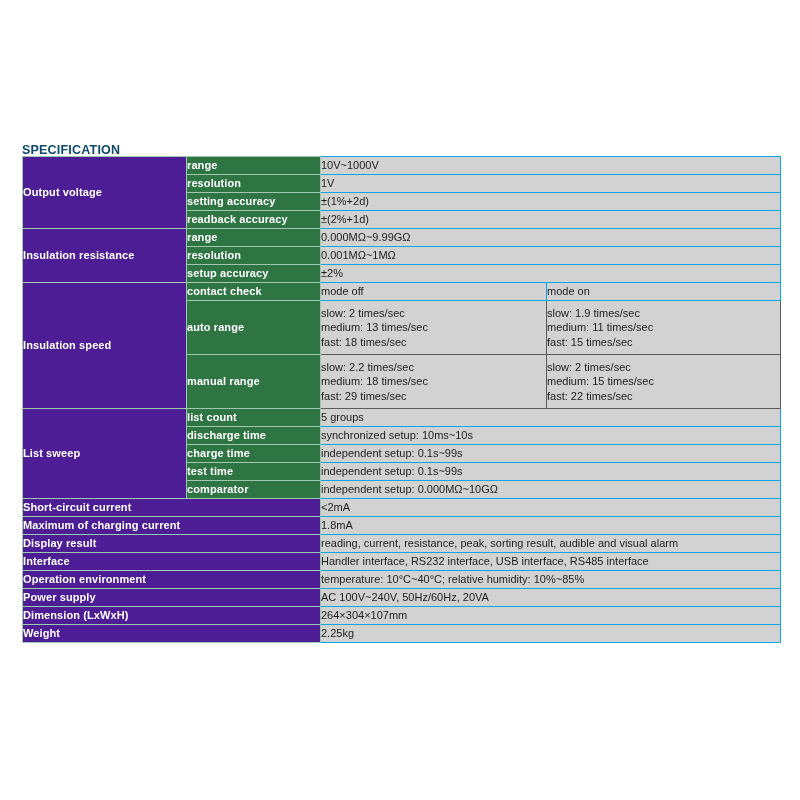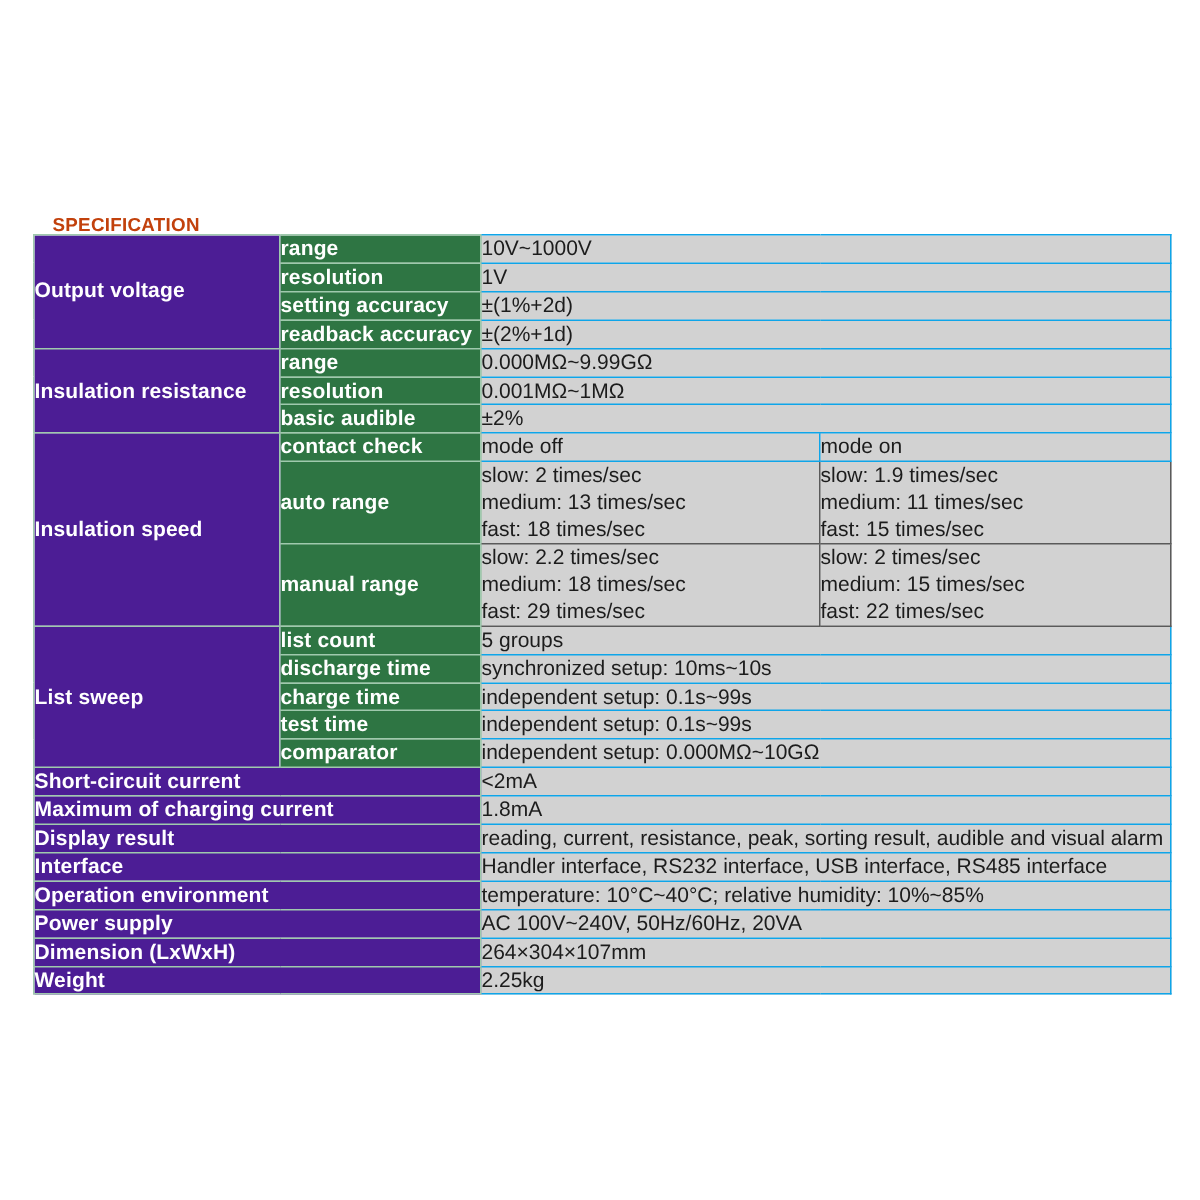--- a/index.html
+++ b/index.html
@@ -15,44 +15,44 @@
     -webkit-font-smoothing: antialiased;
   }
   .page {
     position: relative;
     width: 800px;
     height: 800px;
     box-sizing: border-box;
   }
   .spec-heading {
     position: absolute;
-    left: 35px;
+    left: 22px;
     top: 143px;
     font-size: 12.5px;
     font-weight: bold;
-    color: #c2410c;
+    color: #0c4a6e;
     letter-spacing: 0.2px;
     white-space: nowrap;
   }
   .spec-table-wrap {
     position: absolute;
     left: 22px;
     top: 156px;
     width: 758px;
   }
   table.spec {
     border-collapse: collapse;
     table-layout: fixed;
     width: 758px;
     border: 1px solid #4a4a4a;
   }
   table.spec td {
     vertical-align: middle;
     padding: 0;
-    font-size: 14px;
+    font-size: 11px;
     line-height: 1.28;
   }
   
   td.lbl {
     background: #2e7543;
     color: #ffffff;
     font-weight: bold;
     border: 1px solid #9fc9ad;
     padding: 2px 0 2px 10px;
     letter-spacing: 0.1px;
@@ -120,21 +120,21 @@
         <tr class="row-h">
           <td class="lbl-major" rowspan="3">Insulation resistance</td>
           <td class="lbl">range</td>
           <td class="val" colspan="2">0.000MΩ~9.99GΩ</td>
         </tr>
         <tr class="row-h">
           <td class="lbl">resolution</td>
           <td class="val" colspan="2">0.001MΩ~1MΩ</td>
         </tr>
         <tr class="row-h">
-          <td class="lbl">basic audible</td>
+          <td class="lbl">setup accuracy</td>
           <td class="val" colspan="2">±2%</td>
         </tr>
 
         <tr class="row-h">
           <td class="lbl-major" rowspan="3">Insulation speed</td>
           <td class="lbl">contact check</td>
           <td class="val">mode off</td>
           <td class="val">mode on</td>
         </tr>
         <tr style="height:54px">

